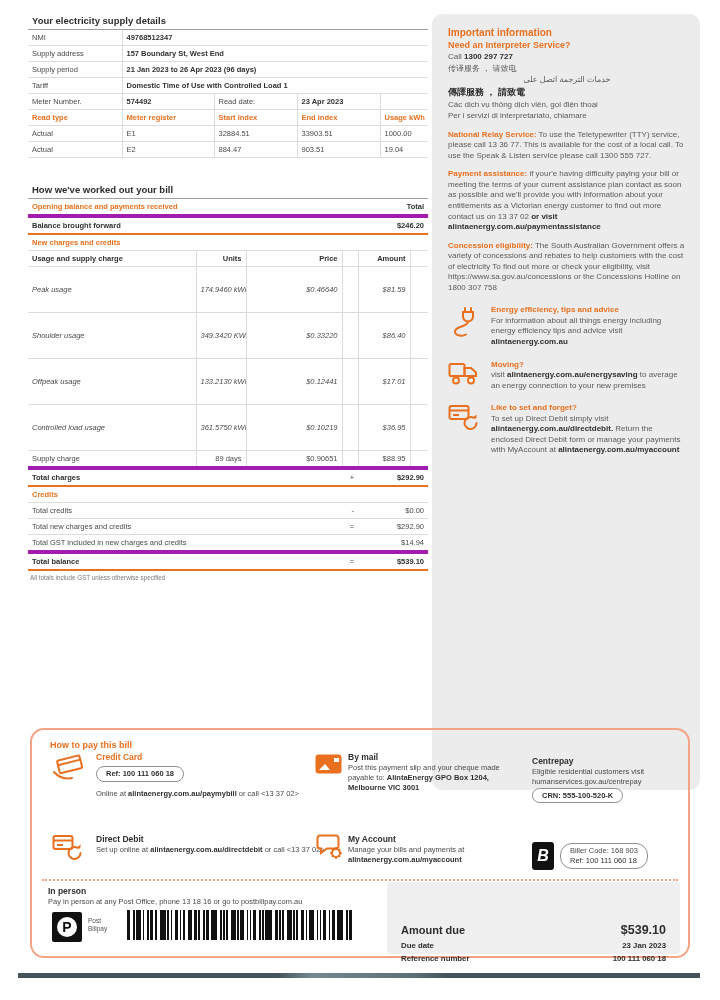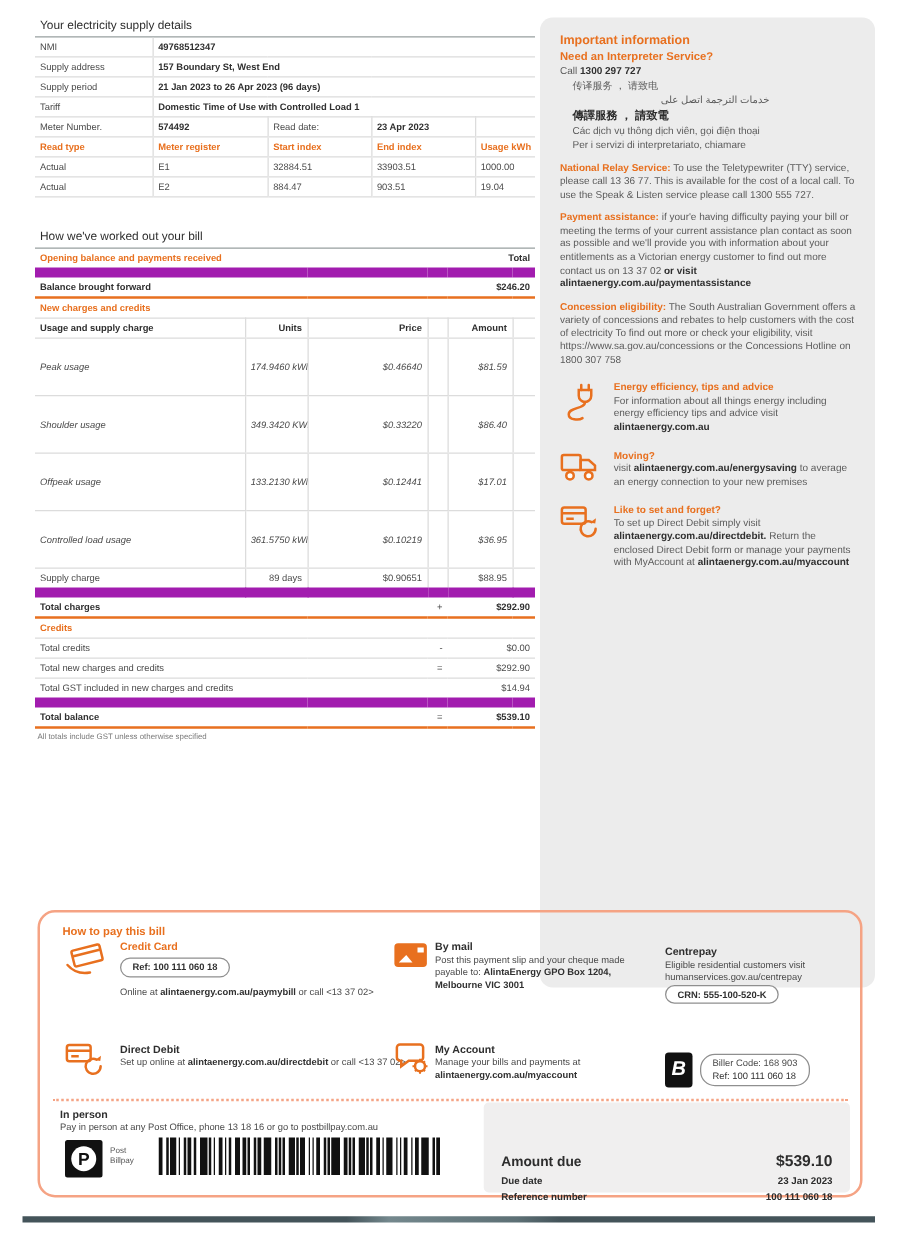--- a/index.html
+++ b/index.html
@@ -4,38 +4,38 @@
 <style>
   html,body{margin:0;padding:0;background:#fff;}
   .page{position:relative;width:720px;height:1000px;background:#fff;overflow:hidden;
         font-family:"Liberation Sans",sans-serif;color:#4a4a4a;}
   .b{font-weight:700;color:#303030;}
   .orange{color:#e8701f;font-weight:700;}
   .right{text-align:right;}
 
   
   .tbl-wrap{position:absolute;width:400px;left:28px;}
-  .sec-title{font-size:9.5px;font-weight:400;color:#2d2d2d;padding:1px 0 3px 4px;
+  .sec-title{font-size:9.5px;font-weight:700;color:#2d2d2d;padding:1px 0 3px 4px;
              border-bottom:1px solid #98a0a0;}
   table.grid{border-collapse:collapse;width:100%;table-layout:fixed;font-size:7.5px;color:#4a4a4a;}
   table.grid td{border-bottom:1px solid #dcdcdc;padding:3px 4px;white-space:nowrap;overflow:hidden;}
   td.vl{border-left:1px solid #dcdcdc;}
   tr.tall td{padding:18px 4px;font-style:italic;}
-  tr.orule-t td{border-top:8px solid #a21caf;}
+  tr.orule-t td{border-top:4px solid #a21caf;}
   tr.orule-b td{border-bottom:2px solid #e8701f;}
   .footnote{font-size:6.3px;color:#7a7a7a;padding:3px 0 0 2px;}
 
   
   .info{position:absolute;left:432px;top:14px;width:268px;height:776px;background:#ececec;
         border-radius:10px;box-sizing:border-box;padding:12px 14px 0 16px;
         font-size:8px;line-height:1.32;color:#5b5b5b;}
   .info-title{font-size:10px;font-weight:700;color:#e8701f;}
   .info-sub{font-size:9px;font-weight:700;color:#e8701f;margin-top:1px;}
   .info p{margin:8px 0 0 0;}
-  .lang{margin:1px 0 0 10px;}
+  .lang{margin:1px 0 0 0;}
   .lang.arabic{text-align:center;direction:rtl;}
   .lang.cjk-bold{font-weight:700;color:#2d2d2d;font-size:9px;}
   .tip{display:flex;gap:9px;margin-top:12px;}
   .tip .ticon{flex:0 0 34px;padding-top:1px;}
   .tip .tbody{flex:1;}
 
   
   .paybox{position:absolute;left:30px;top:728px;width:660px;height:230px;box-sizing:border-box;
           border:2px solid #f5a384;border-radius:14px;font-size:7.5px;line-height:1.3;}
   .paybox .abs{position:absolute;}

